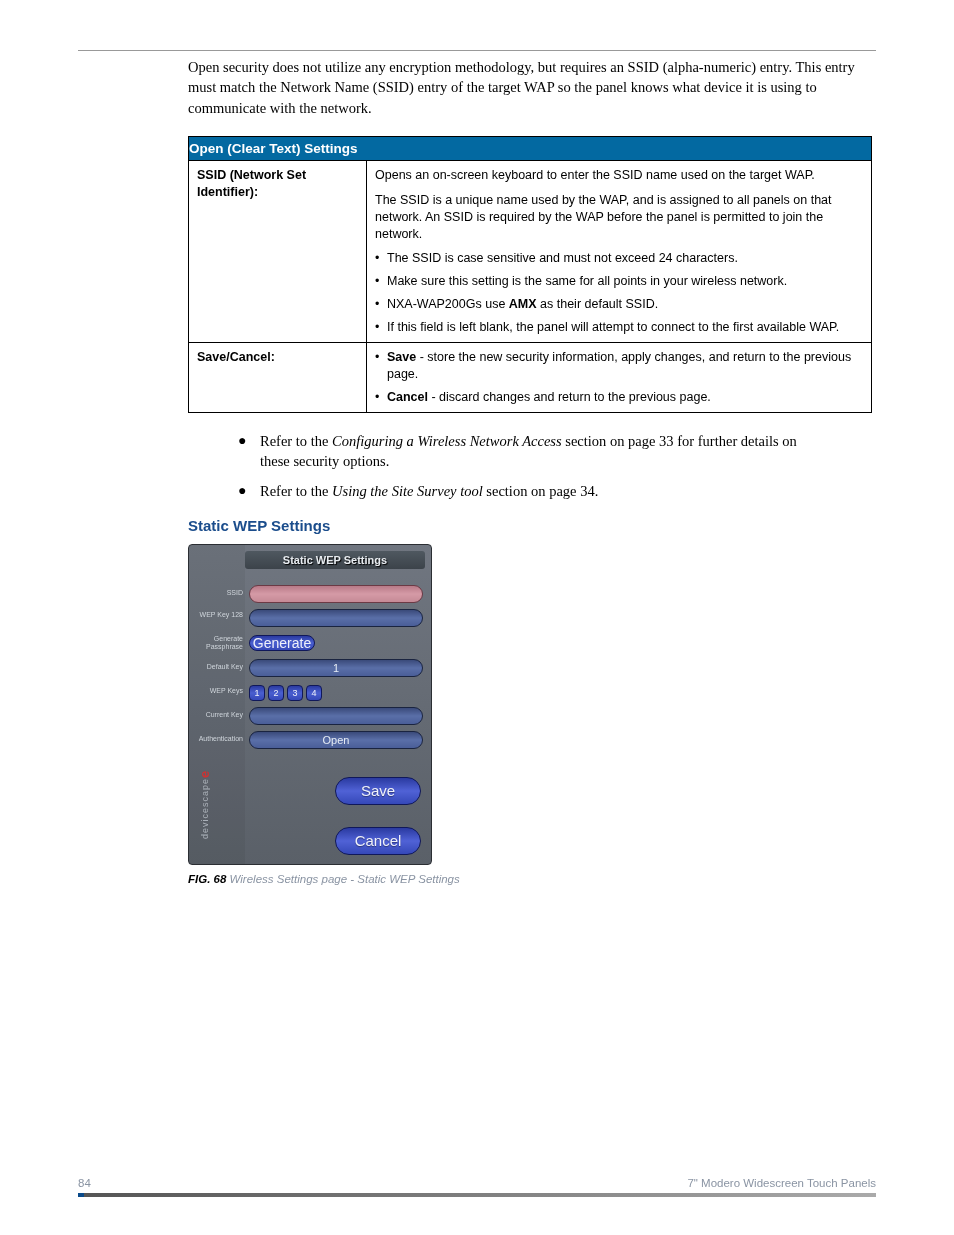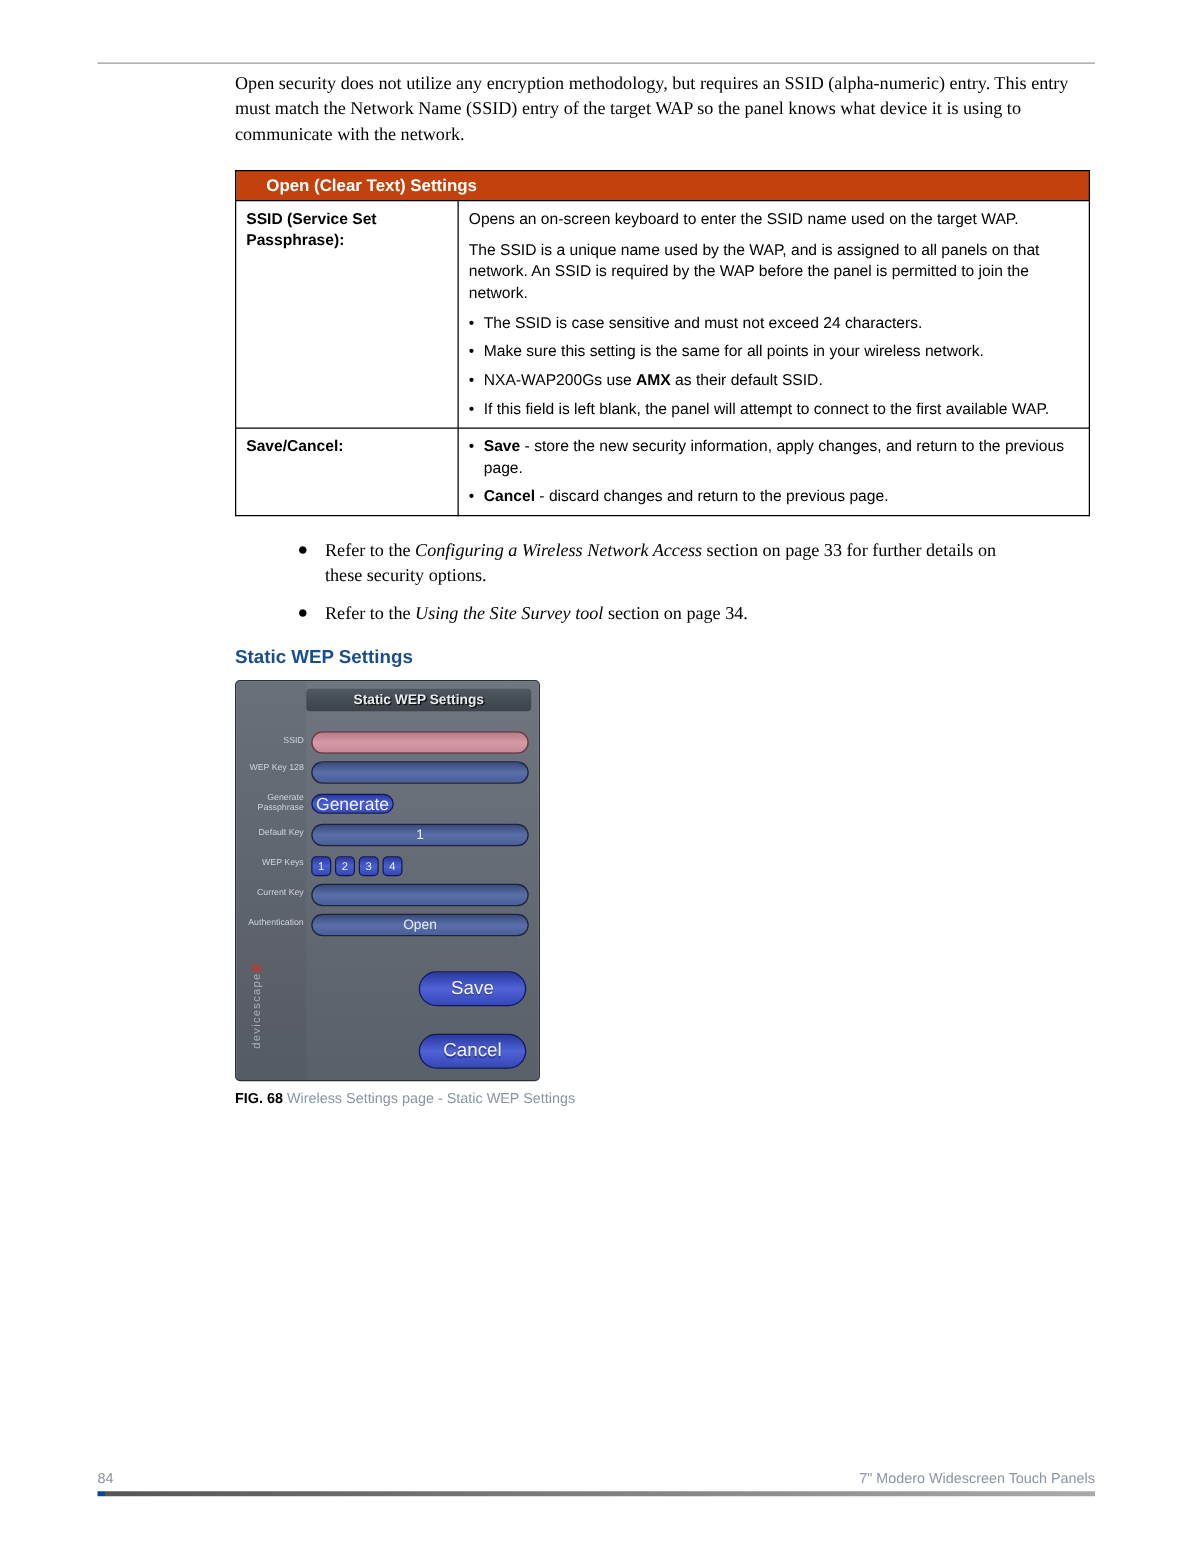--- a/index.html
+++ b/index.html
@@ -33,24 +33,24 @@
   }
   .settings-table {
     border-collapse: collapse;
     width: 684px;
     margin-left: 110px;
     font-family: Arial, Helvetica, sans-serif;
     font-size: 12.5px;
     margin-bottom: 18px;
   }
   .settings-table th.title-cell {
-    background: #c2410c;
+    background: #0369a1;
     color: #fff;
     text-align: left;
-    padding: 4px 24px;
+    padding: 4px 0;
     font-weight: bold;
     font-size: 13.5px;
     border: 1px solid #000;
   }
   .settings-table td {
     border: 1px solid #000;
     vertical-align: top;
     padding: 6px 8px;
     line-height: 1.35;
   }
@@ -212,20 +212,21 @@
     text-align: center;
     letter-spacing: 1px;
   }
   .side-devicescape .e-red { color: #c33; font-size: 13px; font-weight: bold; }
 
   .fig-caption {
     margin-left: 110px;
     margin-top: 8px;
     font-family: Arial, Helvetica, sans-serif;
     font-size: 11.5px;
+    font-style: italic;
   }
   .fig-caption .fig-num { font-weight: bold; color: #000; }
   .fig-caption .fig-text { color: #8a94a3; }
 
   .footer {
     position: absolute;
     left: 78px; right: 78px;
     bottom: 38px;
   }
   .footer-rule {
@@ -249,21 +250,21 @@
   <div class="header-rule"></div>
 
   <p class="body-para">Open security does not utilize any encryption methodology, but requires an SSID (alpha-numeric) entry. This entry must match the Network Name (SSID) entry of the target WAP so the panel knows what device it is using to communicate with the network.</p>
 
   <table class="settings-table">
     <tbody>
         <tr>
       <th class="title-cell" colspan="2">Open (Clear Text) Settings</th>
     </tr>
     <tr>
-      <td class="row-head">SSID (Service Set Passphrase):</td>
+      <td class="row-head">SSID (Network Set Identifier):</td>
       <td>
         <p>Opens an on-screen keyboard to enter the SSID name used on the target WAP.</p>
         <p>The SSID is a unique name used by the WAP, and is assigned to all panels on that network. An SSID is required by the WAP before the panel is permitted to join the network.</p>
         <div class="bullet-row">
               <div class="bullet-dot">•</div>
               <div class="bullet-text">The SSID is case sensitive and must not exceed 24 characters.</div>
             </div>
         <div class="bullet-row">
               <div class="bullet-dot">•</div>
               <div class="bullet-text">Make sure this setting is the same for all points in your wireless network.</div>

